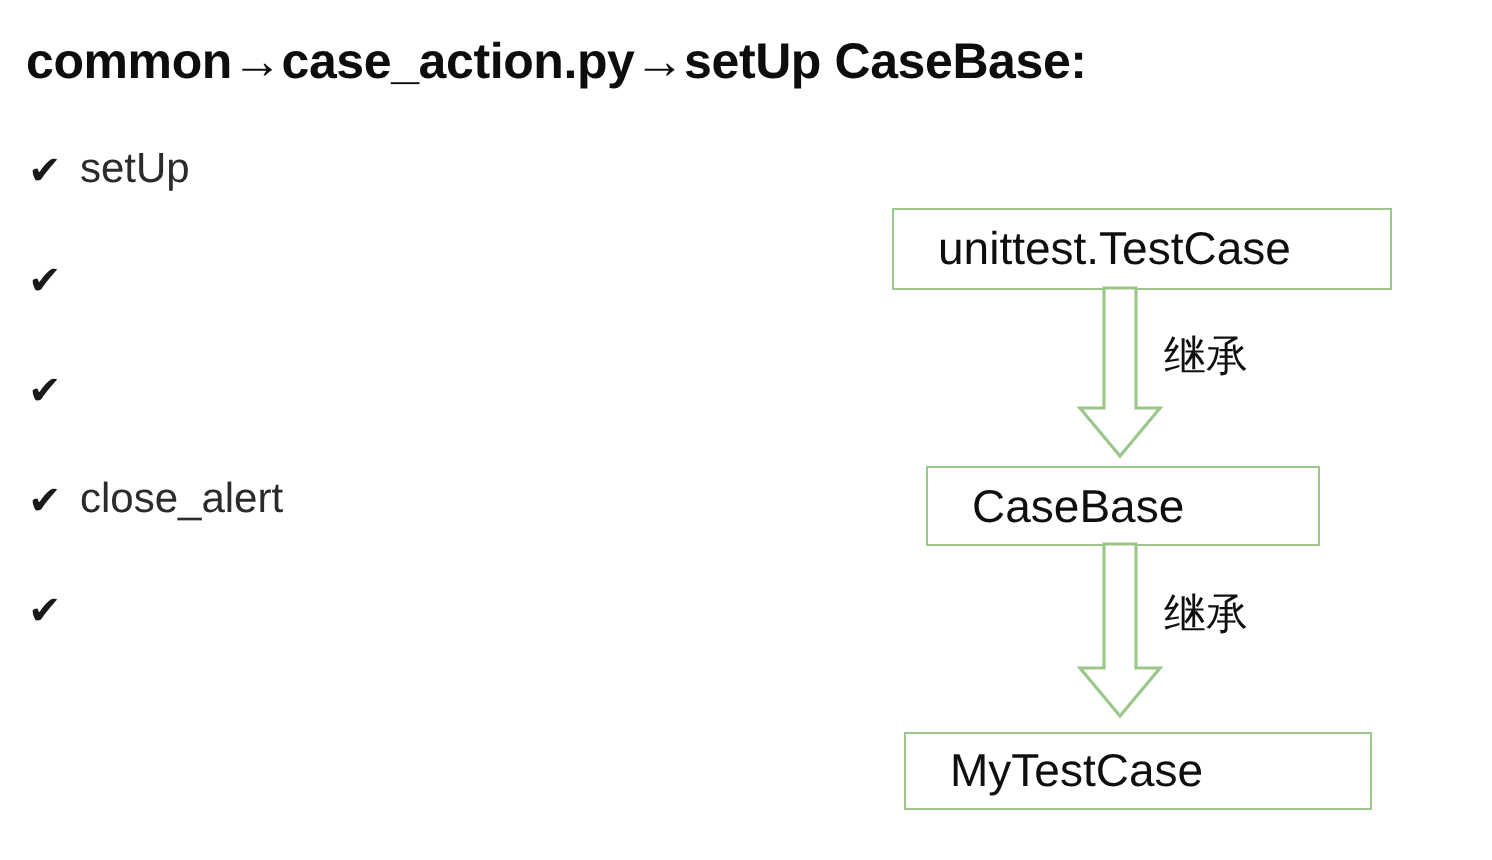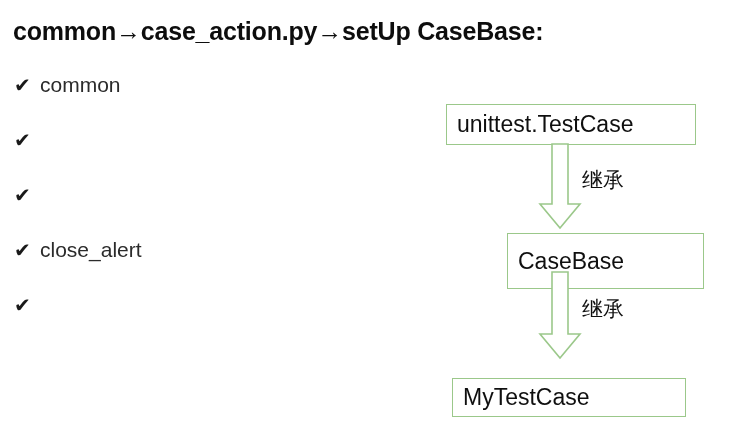--- a/index.html
+++ b/index.html
@@ -71,78 +71,78 @@
     width: 300px;
     height: 330px;
   }
   .node-box {
     position: absolute;
     box-sizing: border-box;
     border: 1.3px solid #9bc88a;
     background: #ffffff;
     display: flex;
     align-items: center;
+    padding-left: 12px;
   }
   .node-label {
     font-size: 23px;
     color: #0f0f0f;
     padding-left: 10px;
     white-space: nowrap;
     line-height: 1;
   }
   .node-top {
     left: 16px;
     top: 14px;
     width: 250px;
     height: 41px;
   }
   .node-mid {
     left: 33px;
     top: 143px;
     width: 197px;
-    height: 56px;
-    margin-left: 44px;
+    height: 40px;
   }
   .node-bottom {
     left: 22px;
-    top: 288px;
+    top: 276px;
     width: 234px;
     height: 39px;
   }
 
   .arrow-svg {
     position: absolute;
     overflow: visible;
   }
   .arrow-1 { left: 110px; top: 54px; }
   .arrow-2 { left: 110px; top: 182px; }
 
   .arrow-label {
     position: absolute;
     font-size: 21px;
     color: #0f0f0f;
     white-space: nowrap;
-    font-family: Liberation Serif, serif;
+    font-family: Liberation Mono, monospace;
     line-height: 1;
   }
   .arrow-label-1 { left: 152px; top: 80px; }
   .arrow-label-2 { left: 152px; top: 209px; }
 </style>
 </head>
 <body>
 
 <div class="slide">
 
   <div class="slide-title">common→case_action.py→setUp CaseBase:</div>
 
   <div class="bullet-list">
 
     <div class="bullet-item">
       <span class="bullet-check">✔</span>
-      <span class="bullet-label">common</span>
+      <span class="bullet-label">setUp</span>
     </div>
 
     <div class="bullet-item">
       <span class="bullet-check">✔</span>
     </div>
 
     <div class="bullet-item">
       <span class="bullet-check">✔</span>
     </div>
 

